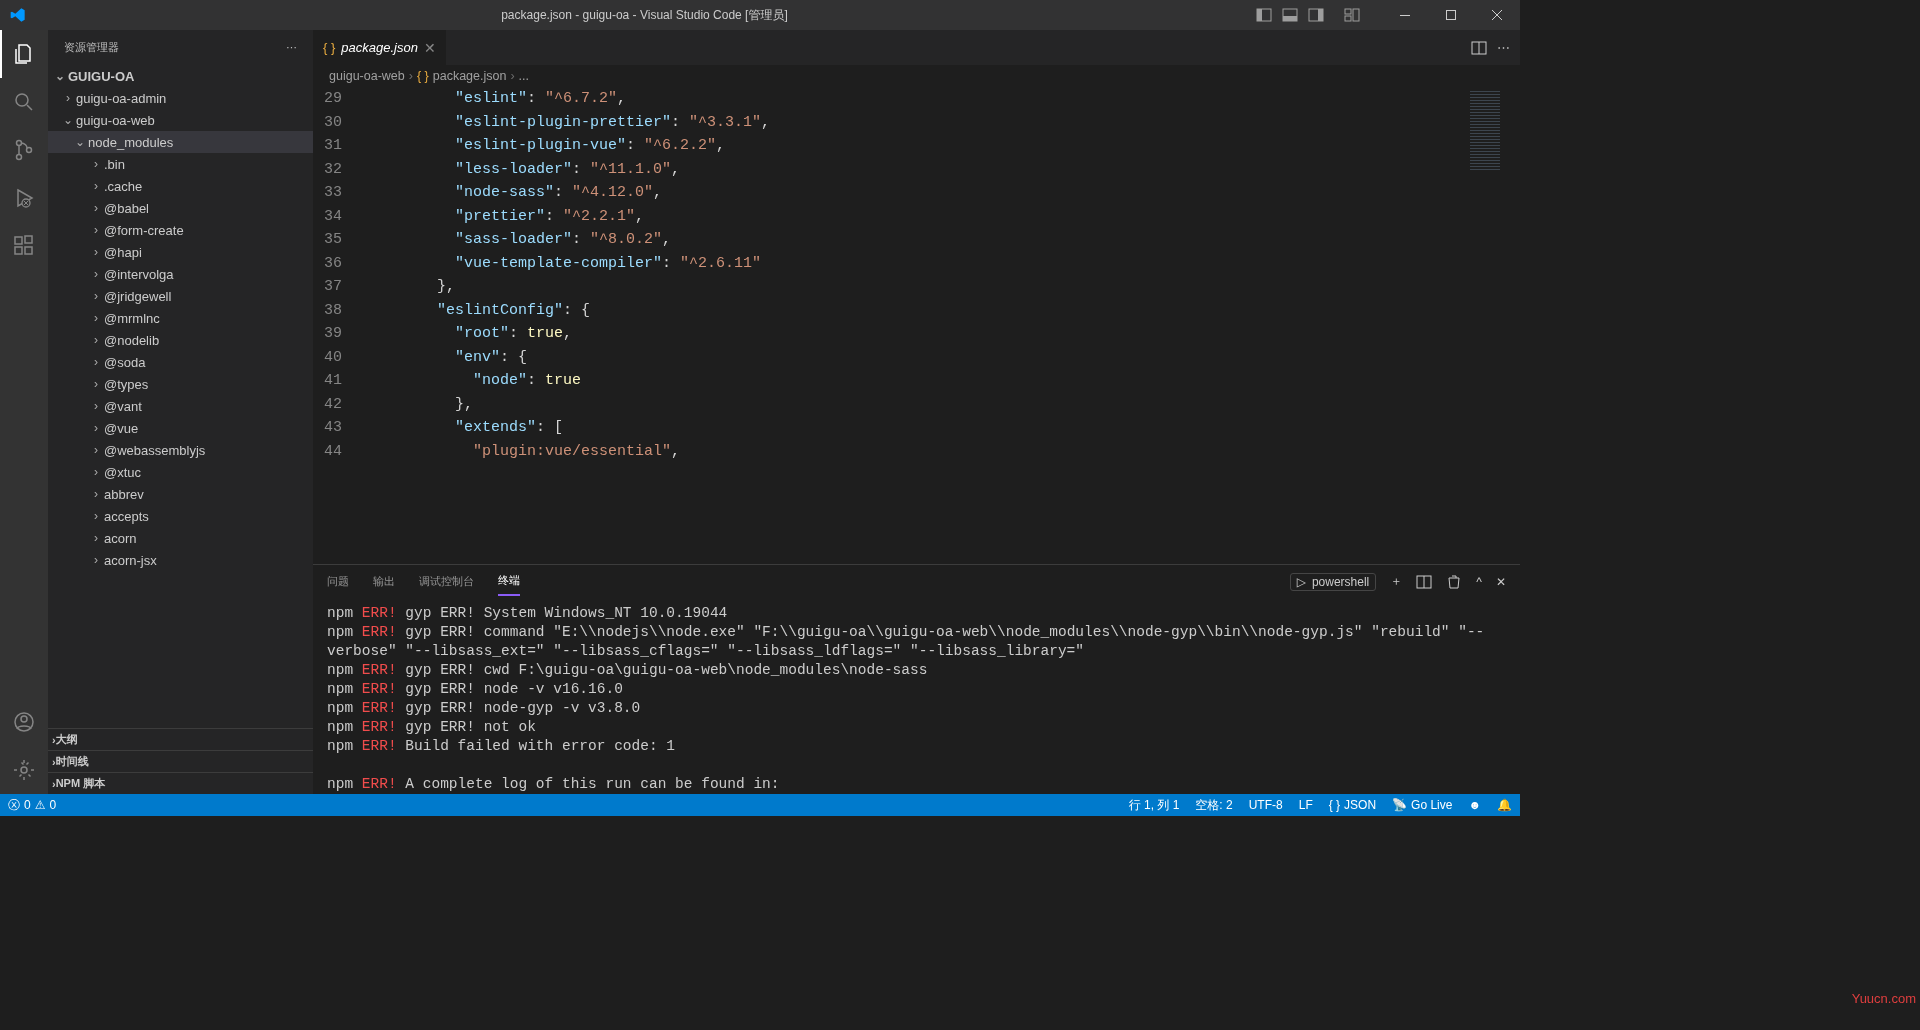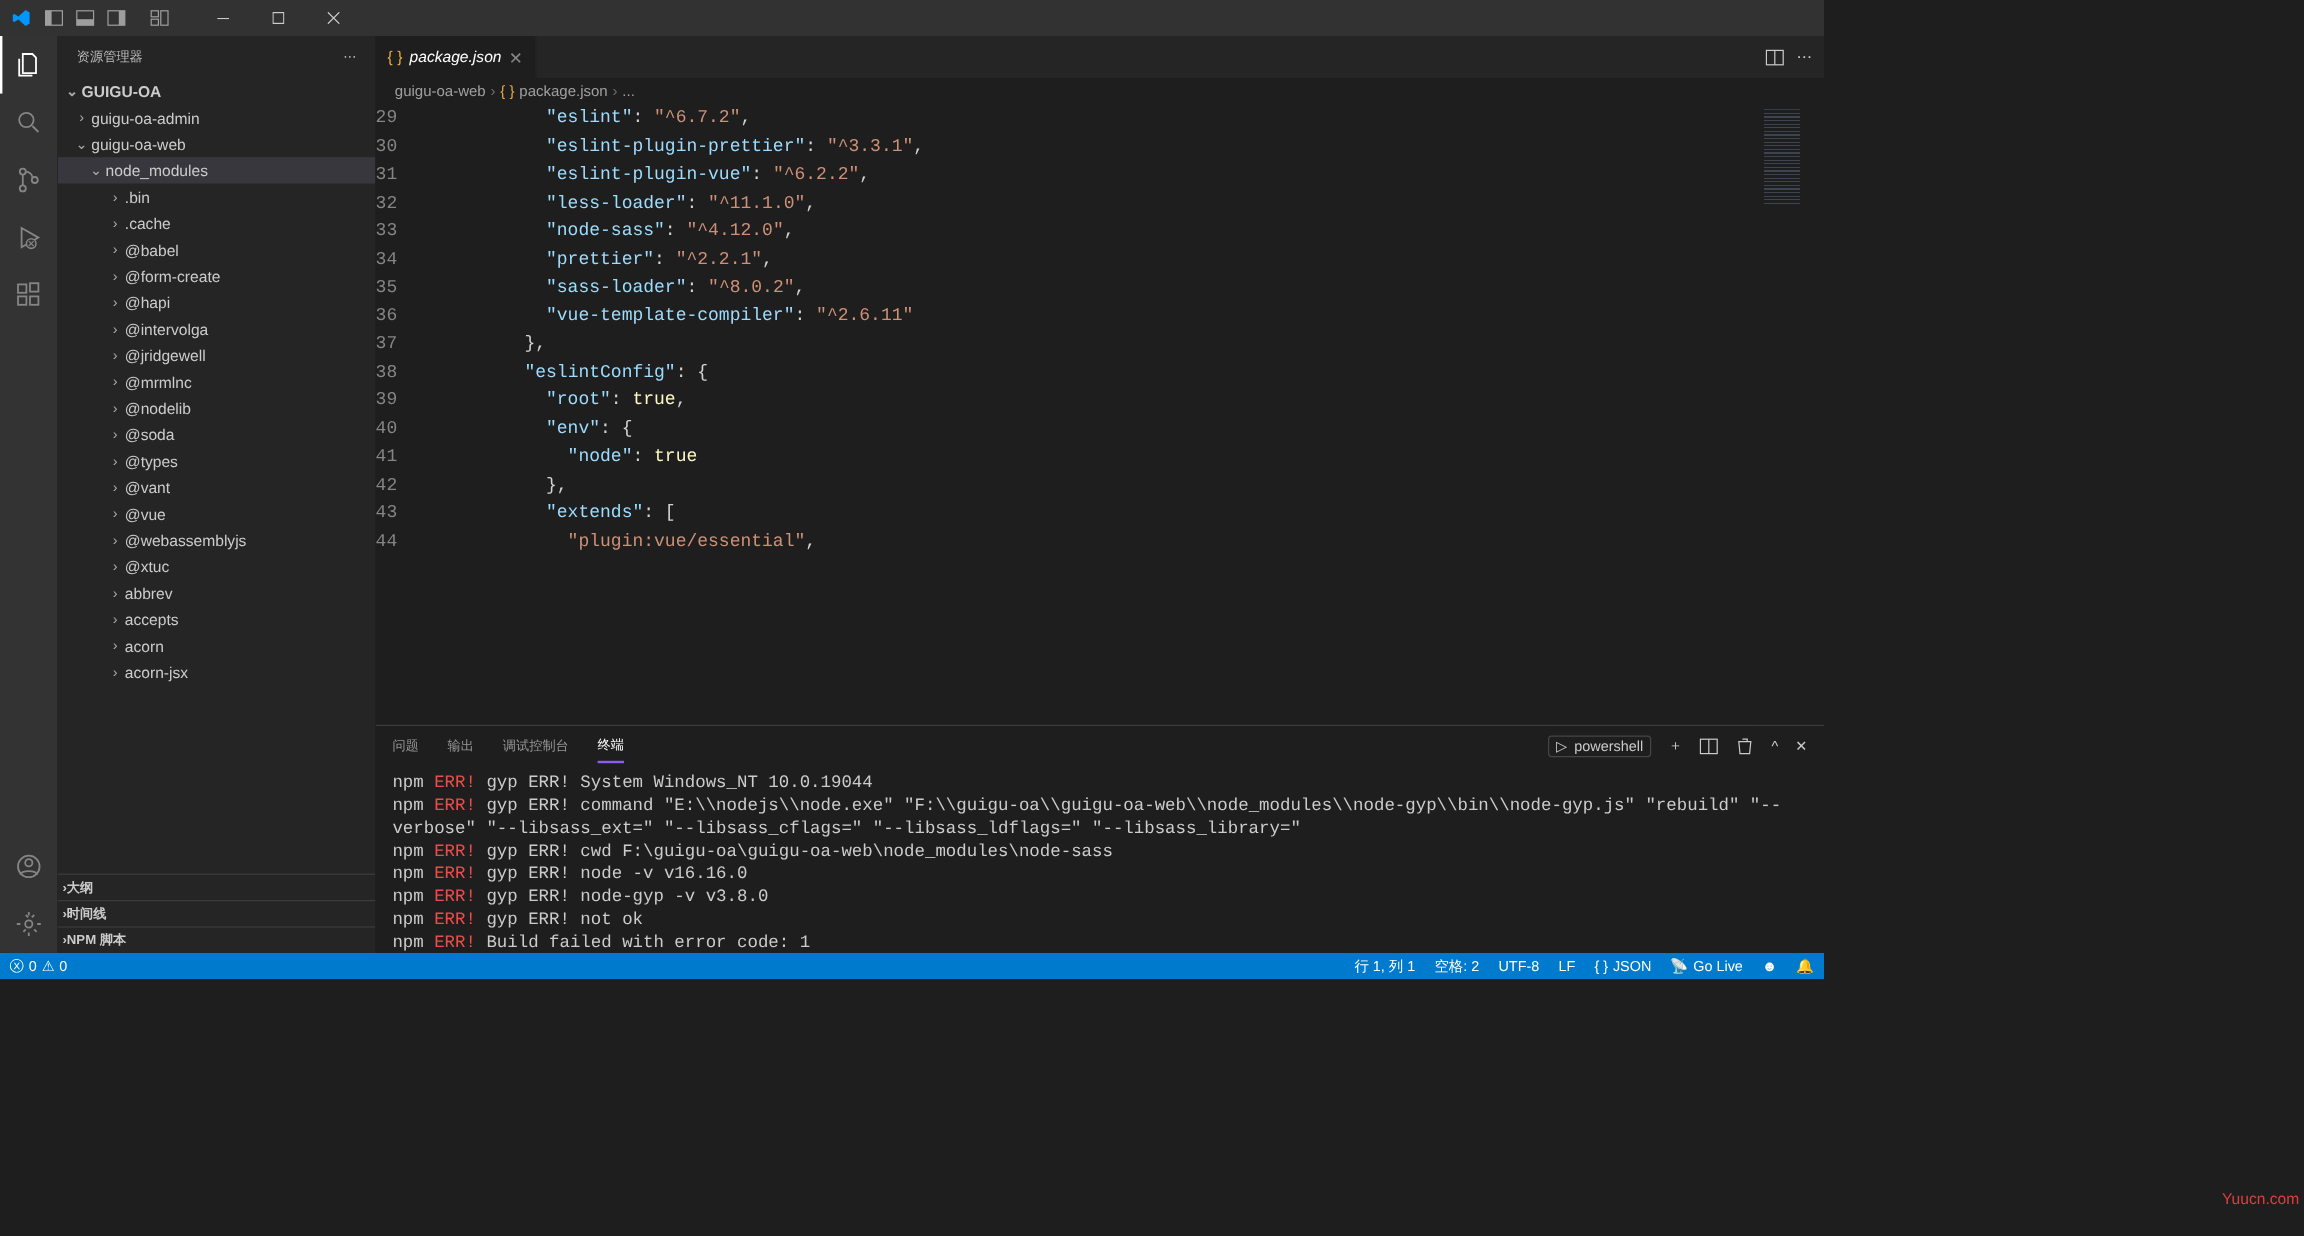--- a/index.html
+++ b/index.html
@@ -44,31 +44,31 @@
 .tab { display: flex; align-items: center; padding: 0 10px; background: #1e1e1e; border-right: 1px solid #252526; cursor: pointer; font-size: 13px; gap: 6px; }
 .tab .tab-icon { color: #e8ab3f; }
 .tab .tab-label { font-style: italic; color: #ffffff; }
 .tab .tab-close { opacity: 0.6; cursor: pointer; font-size: 14px; }
 .tabs .tab-actions { margin-left: auto; display: flex; align-items: center; gap: 10px; padding-right: 10px; color: #cccccc; }
 .breadcrumbs { height: 22px; display: flex; align-items: center; padding-left: 16px; font-size: 12.5px; color: #a0a0a0; gap: 4px; }
 .bc-sep { opacity: 0.6; }
 .bc-icon { color: #e8ab3f; }
 
 .code-area { flex: 1; display: flex; font-family: Consolas, "Courier New", monospace; font-size: 15px; line-height: 23.5px; overflow: hidden; position: relative; }
-.gutter { width: 60px; text-align: left; color: #858585; padding-right: 20px; user-select: none; }
+.gutter { width: 60px; text-align: center; color: #858585; padding-right: 20px; user-select: none; }
 .code-lines { flex: 1; white-space: pre; color: #d4d4d4; padding-left: 10px; }
 .tok-key { color: #9cdcfe; }
 .tok-str { color: #ce9178; }
 .tok-punc { color: #d4d4d4; }
 .tok-kw { color: #fef9c3; }
 .minimap { position: absolute; right: 0; top: 0; width: 60px; height: 100%; background: #1e1e1e; opacity: 0.5; }
 .minimap-content { position: absolute; top: 4px; right: 20px; width: 30px; height: 80px; background: repeating-linear-gradient(to bottom, #5a6d80 0 1px, transparent 1px 3px); }
 
 
-.panel { border-top: 1px solid #3c3c3c; background: #1e1e1e; display: flex; flex-direction: column; height: 190px; }
+.panel { border-top: 1px solid #3c3c3c; background: #1e1e1e; display: flex; flex-direction: column; height: 230px; }
 .panel-tabs { height: 33px; display: flex; align-items: center; padding: 0 14px; gap: 24px; font-size: 11px; color: #969696; }
 .panel-tab { cursor: pointer; padding: 6px 0; }
 .panel-tab.active { color: #ffffff; border-bottom: 2px solid #8b5cf6; }
 .panel-tabs .panel-actions { margin-left: auto; display: flex; align-items: center; gap: 14px; font-size: 12px; color: #cccccc; }
 .panel-actions .dropdown { border: 1px solid #454545; padding: 1px 6px; border-radius: 3px; display: flex; align-items: center; gap: 6px; }
 .terminal { flex: 1; font-family: Consolas, "Courier New", monospace; font-size: 14.5px; line-height: 19px; padding: 6px 14px; overflow: hidden; white-space: pre-wrap; }
 .t-err { color: #f14c4c; }
 
 
 .status-bar { height: 22px; background: #007acc; color: #ffffff; display: flex; align-items: center; font-size: 12px; }
@@ -83,20 +83,21 @@
 </style>
 </head>
 <body>
 
 <div class="title-bar">
   <div class="logo">
     <svg class="icon-sm" viewBox="0 0 24 24">
         <path fill="#0098ff" d="M17 2l5 3v14l-5 3-9-8-5 3-2-1V8l2-1 5 3 9-8z"></path>
       </svg>
   </div>
+  <div class="title-text">package.json - guigu-oa - Visual Studio Code [管理员]</div>
   <div class="layout-icons">
     <div class="layout-icon">
         <svg class="icon-sm" viewBox="0 0 16 16">
           <rect x="1" y="2" width="14" height="12" fill="none" stroke="#ccc"></rect>
           <rect x="1" y="2" width="5" height="12" fill="#ccc"></rect>
         </svg>
       </div>
     <div class="layout-icon">
         <svg class="icon-sm" viewBox="0 0 16 16">
           <rect x="1" y="2" width="14" height="12" fill="none" stroke="#ccc"></rect>

